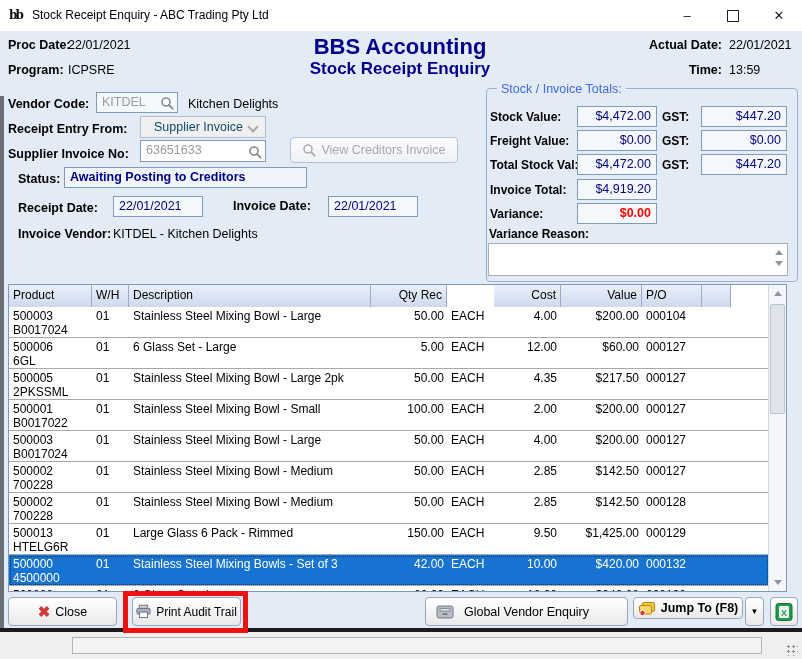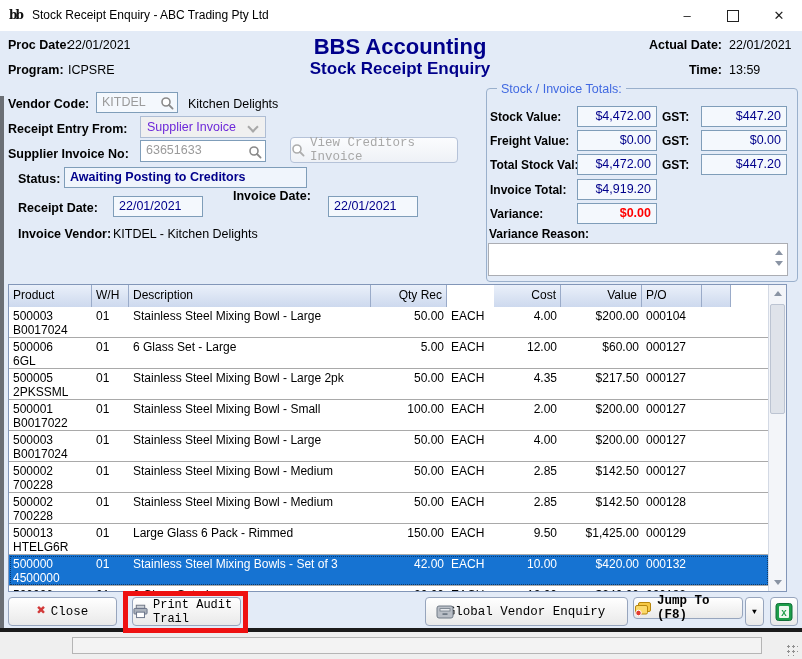--- a/index.html
+++ b/index.html
@@ -26,27 +26,27 @@
   .right{text-align:right;}
   .graytext{color:#9b9b9b;}
   .mag{position:absolute;top:3px;}
   
   .app-title{position:absolute;left:250px;top:34px;width:300px;text-align:center;
     font-size:22px;font-weight:bold;color:#00008b;}
   .screen-title{position:absolute;left:250px;top:59px;width:300px;text-align:center;
     font-size:17px;font-weight:bold;color:#00008b;}
   
   .combo{position:absolute;box-sizing:border-box;background:#f0f0f0;border:1px solid #aebdd4;
-    font-size:12.5px;color:#6d28d9;line-height:20px;padding:0 6px;}
+    font-size:12.5px;color:#0c4a6e;line-height:20px;padding:0 13px;}
   .combo .chev{position:absolute;right:8px;top:6px;width:6px;height:6px;
     border-right:2px solid #a8a8a8;border-bottom:2px solid #a8a8a8;transform:rotate(45deg);}
   
   .btn{position:absolute;box-sizing:border-box;border:1px solid #97a5bd;border-radius:4px;
     background:linear-gradient(#ffffff,#e9e9e9);font-size:12.5px;color:#000;
-    display:flex;align-items:center;justify-content:center;gap:5px;cursor:default;font-family:Liberation Mono, monospace;}
+    display:flex;align-items:center;justify-content:center;gap:5px;cursor:default;}
   .btn.disabled{color:#a8a8a8;background:linear-gradient(#fbfcfe,#eef1f6);border-color:#b5c2d8;}
   
   .totals-box{position:absolute;left:486px;top:88px;width:310px;height:192px;
     border:1px solid #9ab0cc;border-radius:4px;}
   .totals-legend{position:absolute;left:497px;top:82px;background:#e3ebf7;padding:0 4px;
     font-size:12.5px;color:#4169e1;}
   .varreason{position:absolute;left:488px;top:243px;width:300px;height:33px;box-sizing:border-box;
     background:#ffffff;border:1px solid #abadb3;resize:none;font-family:"Liberation Sans",sans-serif;}
   .vr-arrows{position:absolute;left:772px;top:246px;width:13px;height:27px;}
   .tri-up{width:0;height:0;border-left:4px solid transparent;border-right:4px solid transparent;border-bottom:5px solid #8a94a4;}
@@ -152,21 +152,21 @@
         </svg>
     </span>
     <span>View Creditors Invoice</span>
   </div>
 
   <div class="lbl" style="left:18px;top:172px;">Status:</div>
   <div class="fieldbox bold" style="left:64px;top:167px;width:243px;height:21px;background:#f0f5fc;">Awaiting Posting to Creditors</div>
 
   <div class="lbl" style="left:18px;top:201px;">Receipt Date:</div>
   <div class="fieldbox" style="left:113px;top:196px;width:90px;height:21px;">22/01/2021</div>
-  <div class="lbl" style="left:233px;top:189px;">Invoice Date:</div>
+  <div class="lbl" style="left:233px;top:199px;">Invoice Date:</div>
   <div class="fieldbox" style="left:328px;top:196px;width:90px;height:21px;">22/01/2021</div>
 
   <div class="lbl" style="left:18px;top:227px;">Invoice Vendor:</div>
   <div class="val" style="left:113px;top:227px;">KITDEL - Kitchen Delights</div>
 
   <div class="totals-box"></div>
   <div class="totals-legend">Stock / Invoice Totals:</div>
 
   <div class="lbl" style="left:490px;top:110px;font-size:12px;">Stock Value:</div>
   <div class="fieldbox right" style="left:577px;top:106px;width:80px;height:21px;">$4,472.00</div>

